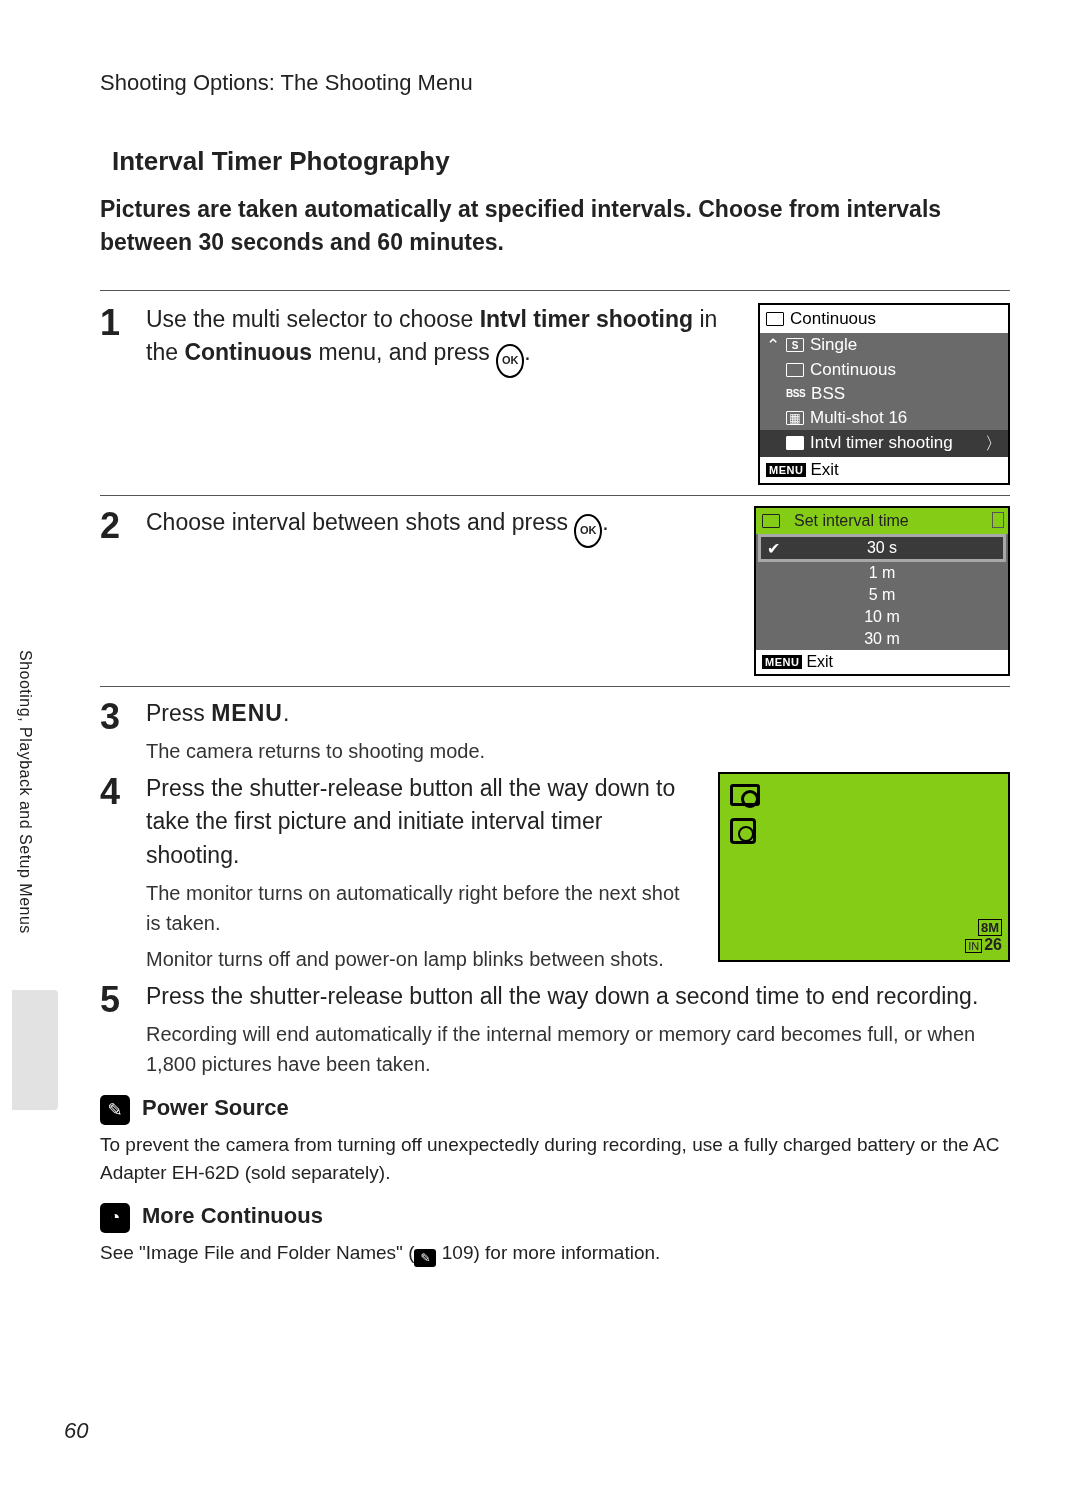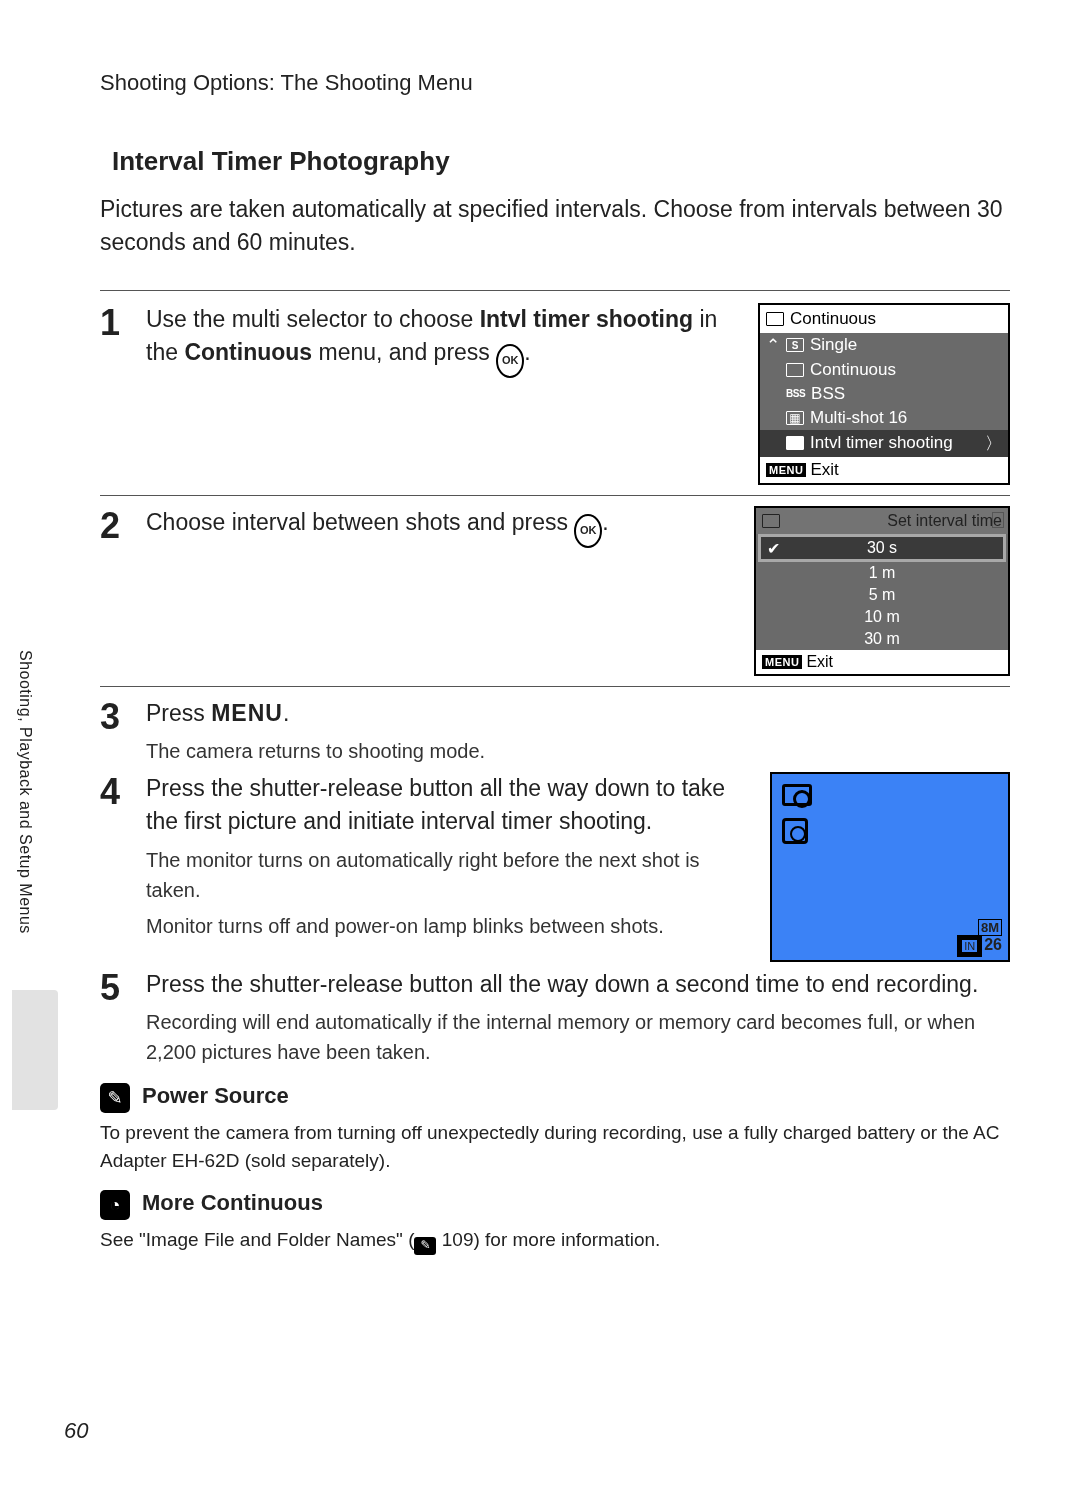--- a/index.html
+++ b/index.html
@@ -1,20 +1,20 @@
 <!DOCTYPE html>
 <html><head>
 <meta charset="utf-8">
 <style>
   * { box-sizing: border-box; margin: 0; padding: 0; }
   html, body { width: 1080px; height: 1486px; background: #fff; font-family: "Helvetica Neue", Arial, sans-serif; color: #222; }
   .page { position: relative; width: 1080px; height: 1486px; padding: 70px 70px 40px 70px; }
   .header { font-size: 22px; margin-bottom: 50px; margin-left: 30px; }
   .h1 { font-size: 26px; font-weight: bold; margin-bottom: 16px; margin-left: 42px; }
-  .intro { font-size: 23px; line-height: 1.45; margin-left: 30px; margin-bottom: 30px; }
+  .intro { font-size: 23px; line-height: 1.45; margin-left: 30px; margin-bottom: 30px; font-weight: bold; }
   .rule { border: none; border-top: 1px solid #555; margin: 8px 0 12px 30px; }
   .step { display: flex; align-items: flex-start; margin: 6px 0 6px 30px; }
   .num { font-size: 36px; font-weight: bold; width: 46px; line-height: 1; padding-top: 2px; }
   .body { flex: 1; }
   .lead { font-size: 23px; line-height: 1.45; }
   .lead b { font-weight: bold; }
   .sub { font-size: 20px; color: #333; line-height: 1.5; margin-top: 6px; }
   .lcd { border: 2px solid #000; width: 252px; font-size: 17px; color: #000; background: #fff; margin-left: 10px; flex-shrink: 0; }
   .lcd-title { display:flex; align-items:center; gap:6px; padding: 4px 6px; background:#fff; color:#000; }
   .lcd-list { background: #6a6a6a; color:#fff; }
@@ -23,34 +23,34 @@
   .lcd-exit { padding: 3px 6px; background:#fff; color:#000; display:flex; align-items:center; gap:4px; }
   .menu-badge { font-size:11px; font-weight:bold; background:#000; color:#fff; padding:1px 3px; letter-spacing:0.5px; }
   .glyph { width:18px; height:14px; display:inline-flex; align-items:center; justify-content:center; font-size:12px; }
   .glyph.box { width:18px; height:14px; border:1px solid currentColor; border-radius:1px; }
   .glyph.box.filled { background: currentColor; }
   .glyph.box.s::after{ content:"S"; font-size:10px; font-weight:bold; }
   .bss { font-size:10px; font-weight:bold; letter-spacing:-0.5px; }
   .chev { margin-left:auto; }
   .check { width:14px; }
   .lcd2 { border: 2px solid #000; width: 256px; flex-shrink:0; margin-left:10px; }
-  .lcd2-title{ display:flex; align-items:center; gap:6px; padding:4px 6px; background:#737373; position:relative;justify-content:space-between; }
+  .lcd2-title{ display:flex; align-items:center; gap:14px; padding:4px 6px; background:#84cc16; position:relative; }
   .lcd2-title .mem{ position:absolute; right:4px; top:4px; width:12px; height:16px; border:1px solid #555; }
   .lcd2 .optlist{ background:#6a6a6a; color:#fff; }
   .lcd2 .opt{ display:flex; justify-content:center; padding:2px 6px; position:relative; }
   .lcd2 .opt.sel{ background:#3a3a3a; border:3px solid #a8a8a8; margin:0 2px; }
   .lcd2 .opt .tick{ position:absolute; left:6px; }
-  .preview { border: 2px solid #000; width: 240px; height: 190px; background:#3b82f6; position:relative; flex-shrink:0; margin-left:28px; }
+  .preview { border: 2px solid #000; width: 292px; height: 190px; background:#84cc16; position:relative; flex-shrink:0; margin-left:28px; }
   .preview .p-icon{ position:absolute; left:10px; }
   .preview .p-icon.cam{ top:10px; width:30px; height:22px; border:3px solid #000; border-radius:3px; }
   .preview .p-icon.cam::after{ content:""; position:absolute; left:8px; top:3px; width:12px; height:12px; border:3px solid #000; border-radius:50%; }
   .preview .p-icon.clock{ top:44px; width:26px; height:26px; border:3px solid #000; border-radius:4px; }
   .preview .p-icon.clock::after{ content:""; position:absolute; left:5px; top:5px; width:12px; height:12px; border:2px solid #000; border-radius:50%; }
   .preview .br{ position:absolute; right:6px; bottom:6px; text-align:right; font-size:16px; }
-  .preview .br .in{ border:5px solid #000000; padding:0 2px; font-size:11px; margin-right:2px; }
+  .preview .br .in{ border:1px solid #000000; padding:0 2px; font-size:11px; margin-right:2px; }
   .note-row{ display:flex; align-items:flex-start; gap:12px; margin: 16px 0 6px 30px; }
   .note-ic{ width:30px; height:30px; border-radius:5px; background:#000; color:#fff; display:flex; align-items:center; justify-content:center; font-size:18px; flex-shrink:0; }
   .note-ic.inv{ background:#000; }
   .note-title{ font-size:22px; font-weight:bold; }
   .note-body{ font-size:19px; line-height:1.45; margin: 6px 0 12px 30px; }
   .sidecol{ position:absolute; left:10px; top:650px; width:30px; height:460px; display:flex; align-items:flex-start; justify-content:center; }
   .sidecol .txt{ writing-mode: vertical-rl; font-size:16px; letter-spacing:0.5px; }
   .sidecol .tab{ position:absolute; bottom:0; left:2px; width:46px; height:120px; background:#e2e2e2; border-radius:0 4px 4px 0; }
   .page-num{ position:absolute; left:64px; bottom:42px; font-size:22px; font-style:italic; }
   .ok-ic{ display:inline-flex; width:28px; height:34px; border:2px solid #000; border-radius:50%; align-items:center; justify-content:center; font-size:11px; font-weight:bold; vertical-align:-4px; }
@@ -188,21 +188,21 @@
           <span class="in">IN</span><span style="font-weight:bold;">26</span>
         </div>
       </div>
     </div>
   </div>
 
   <div class="step">
     <div class="num">5</div>
     <div class="body">
       <div class="lead">Press the shutter-release button all the way down a second time to end recording.</div>
-      <div class="sub">Recording will end automatically if the internal memory or memory card becomes full, or when 2,200 pictures have been taken.</div>
+      <div class="sub">Recording will end automatically if the internal memory or memory card becomes full, or when 1,800 pictures have been taken.</div>
     </div>
   </div>
 
   <div class="note-row">
     <div class="note-ic">✎</div>
     <div class="note-title">Power Source</div>
   </div>
   <div class="note-body">To prevent the camera from turning off unexpectedly during recording, use a fully charged battery or the AC Adapter EH-62D (sold separately).</div>
 
   <div class="note-row">

